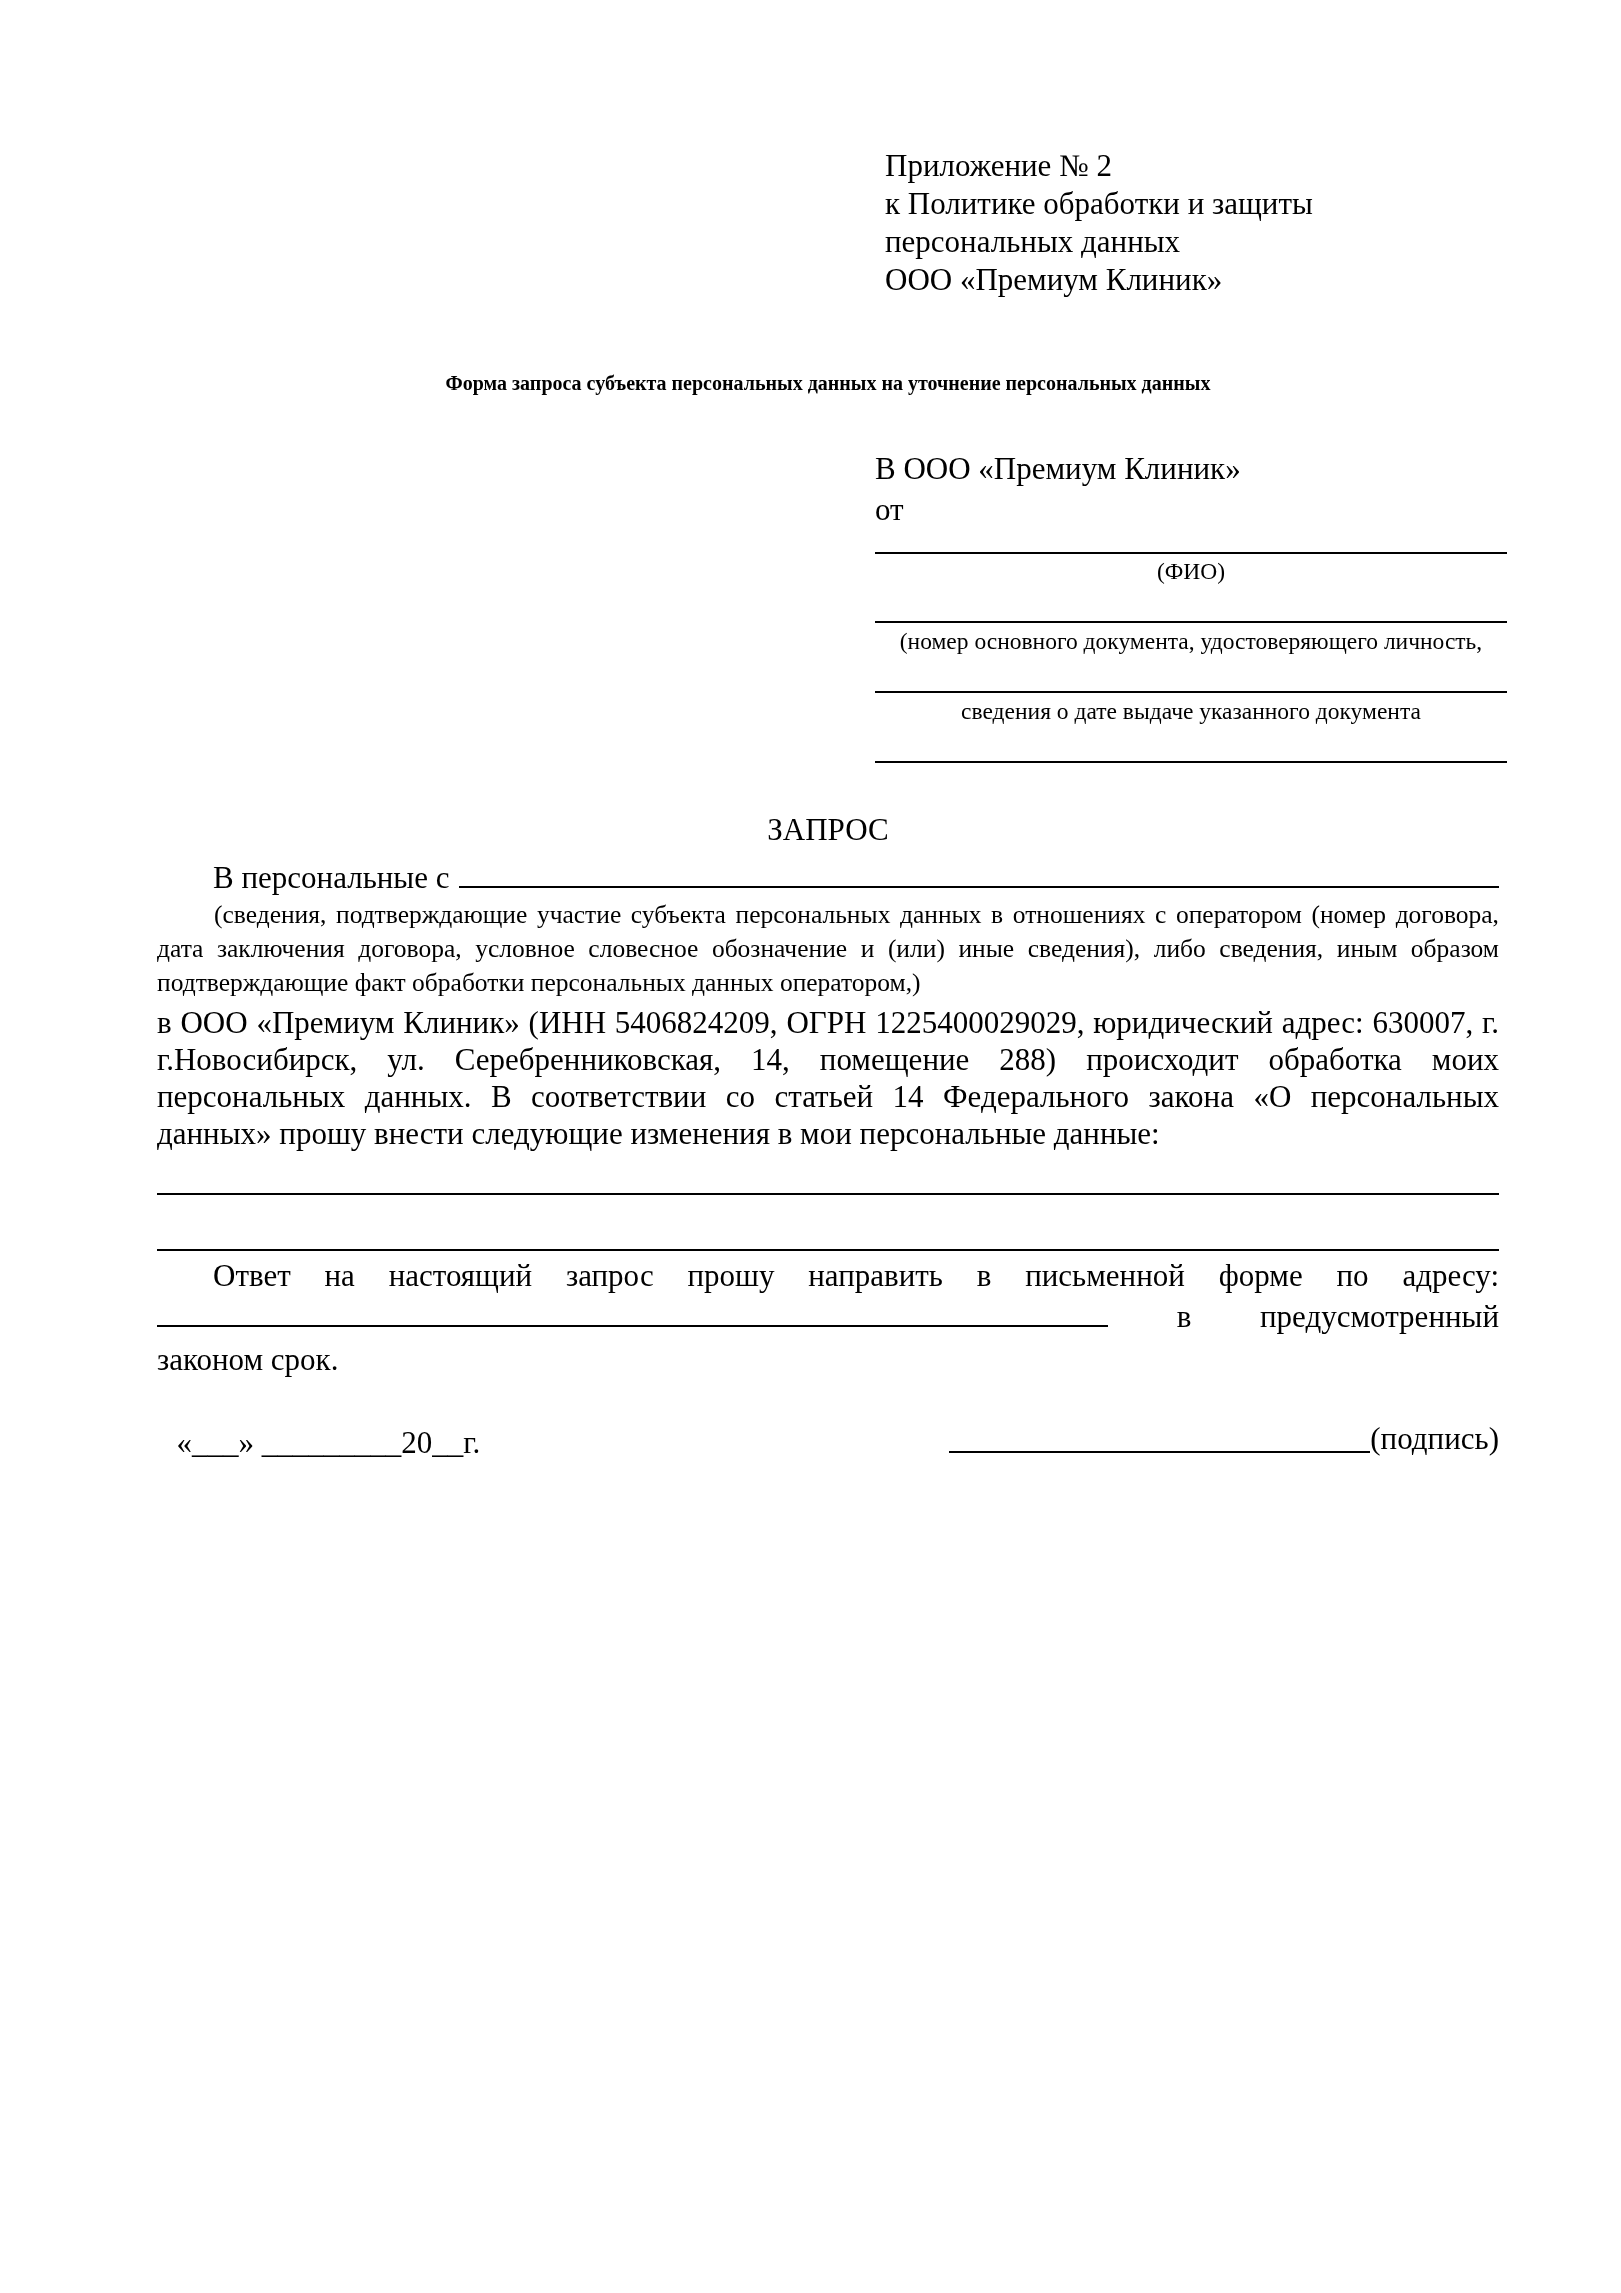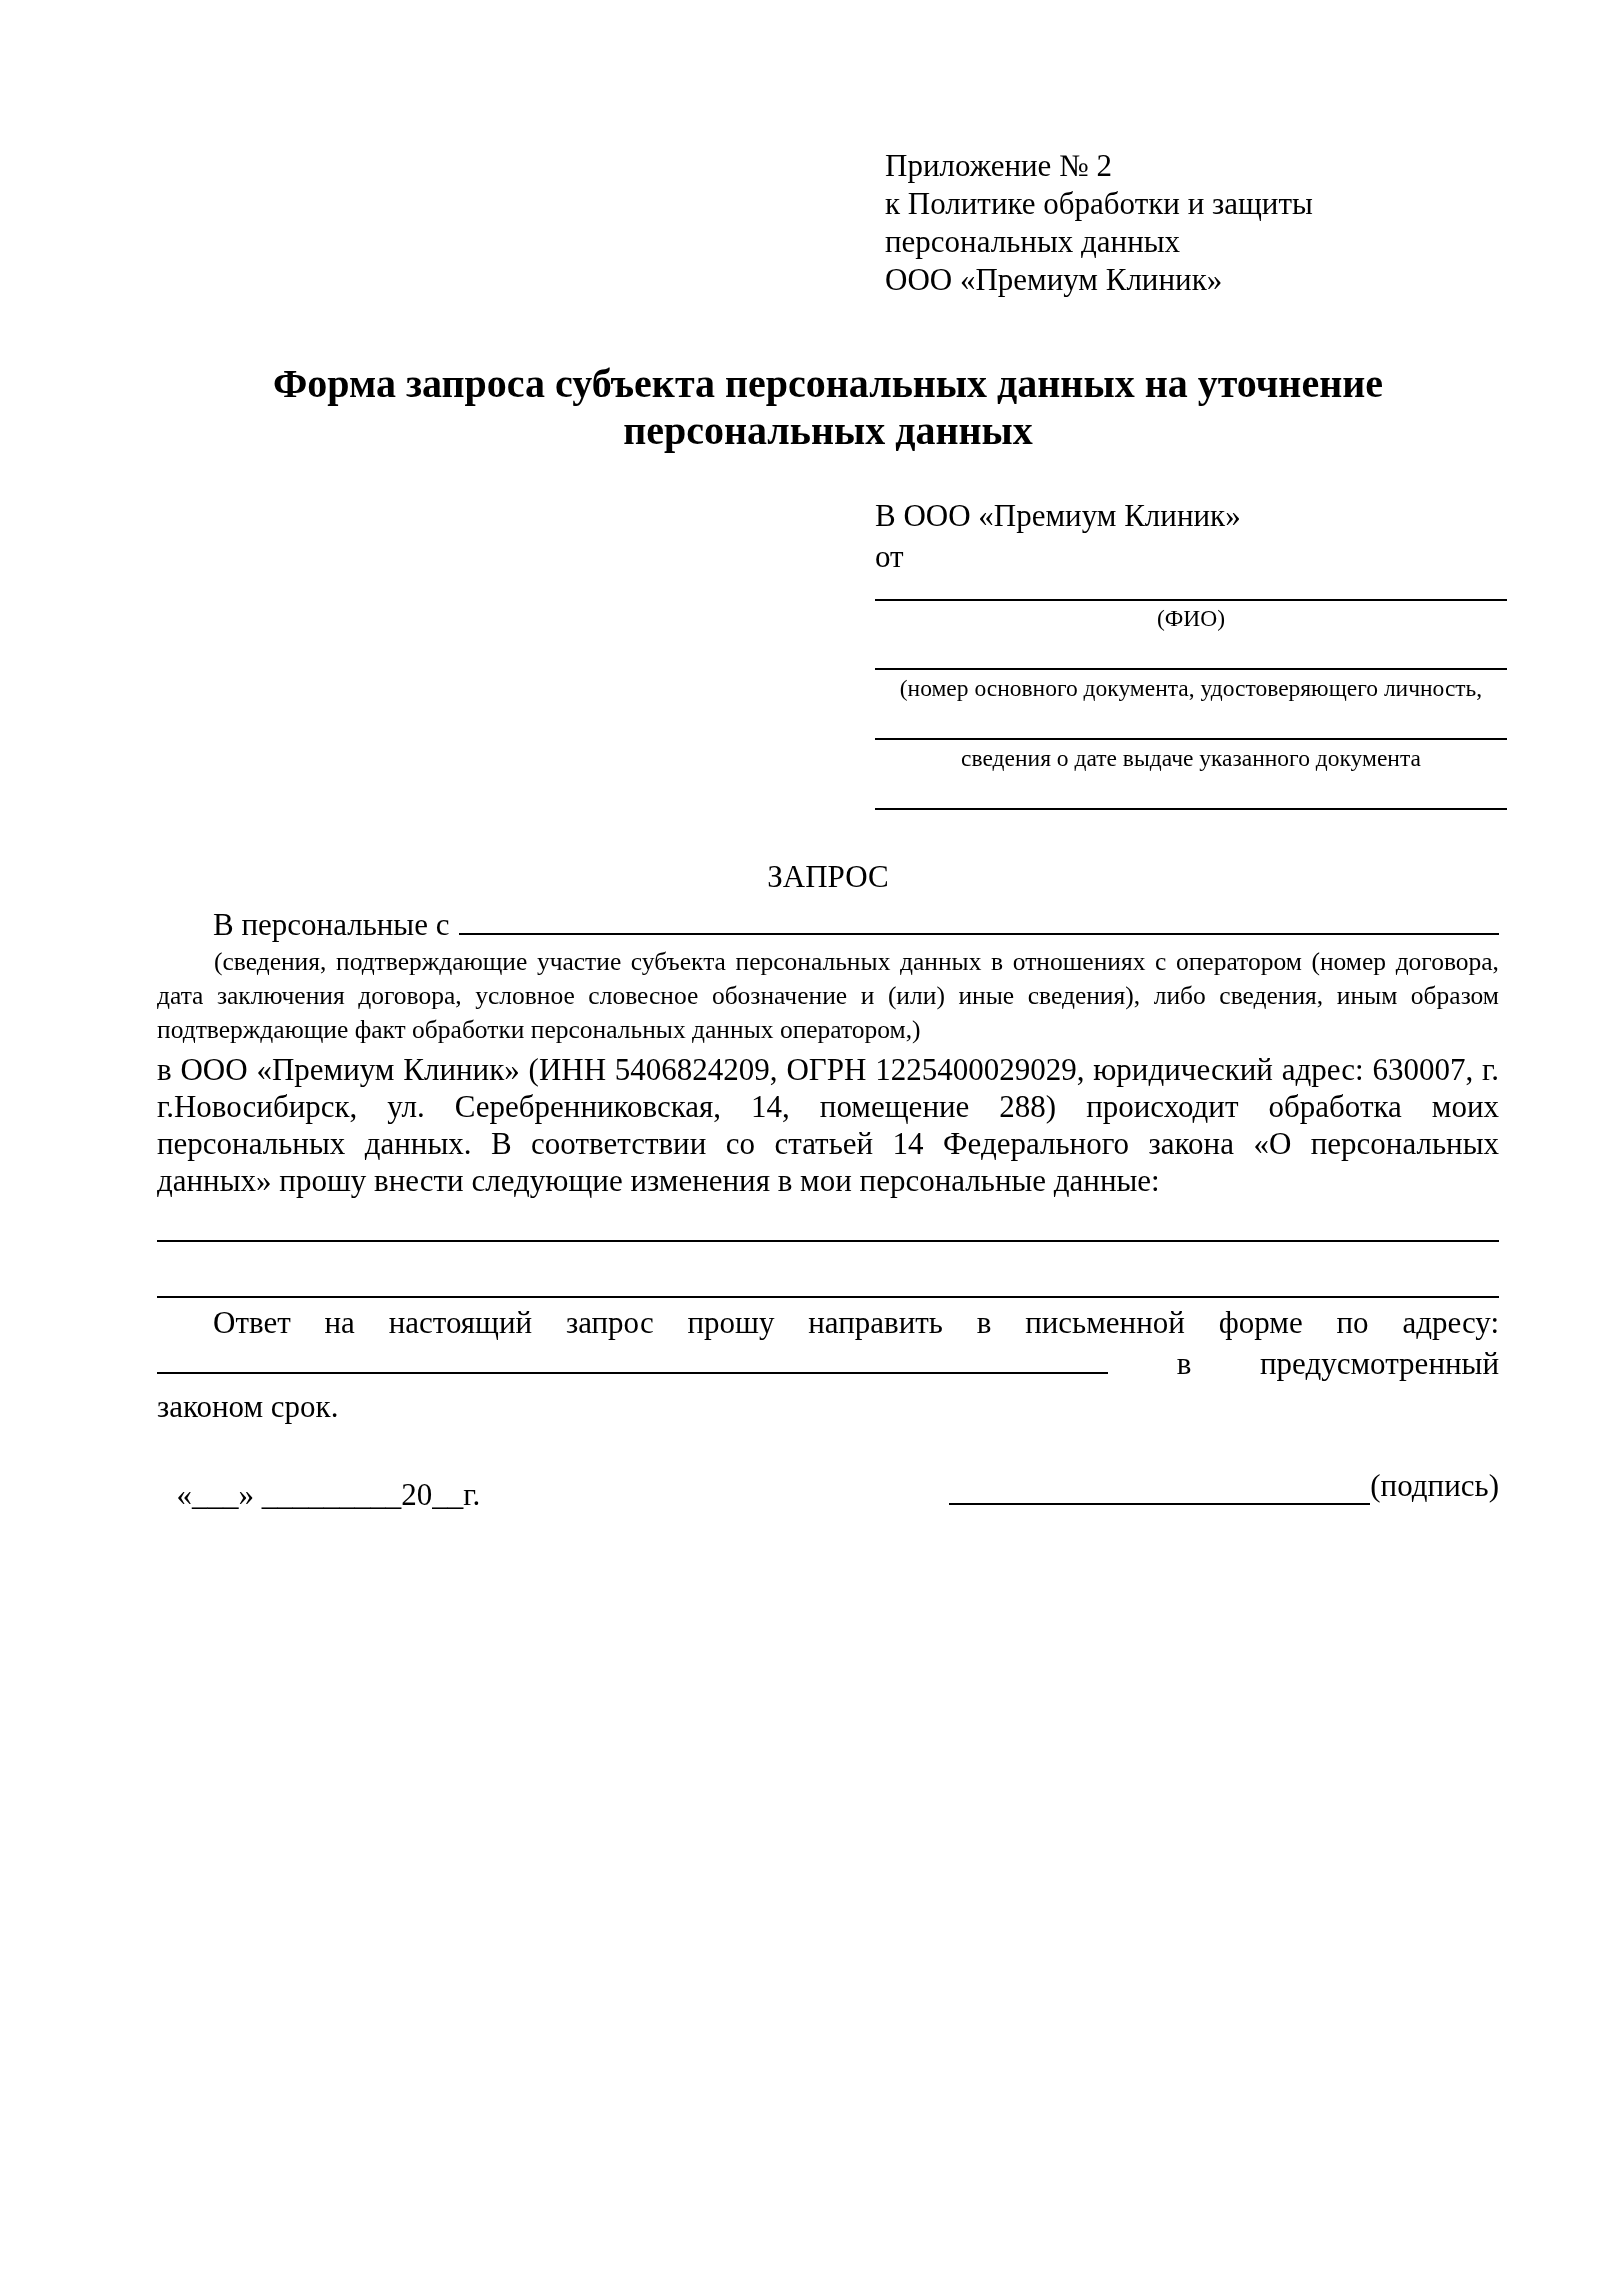--- a/index.html
+++ b/index.html
@@ -22,21 +22,21 @@
   .doc-header {
     margin-left: 728px;
     width: 627px;
     line-height: 38px;
   }
   
   .doc-title {
     margin-top: 61px;
     text-align: center;
     font-weight: bold;
-    font-size: 40px;
+    font-size: 20px;
     line-height: 47px;
     max-width: 1137px;
     margin-left: auto;
     margin-right: auto;
   }
   
   .addressee {
     margin-top: 41px;
     margin-left: 718px;
     width: 632px;
@@ -117,21 +117,21 @@
   .sign-row {
     margin-top: 41px;
     display: flex;
     align-items: baseline;
     justify-content: space-between;
     line-height: 39px;
     gap: 20px;
   }
   .sign-group {
     display: flex;
-    align-items: flex-end;
+    align-items: center;
   }
   .sign-group .line {
     width: 421px;
     border-bottom: 2.9px solid #000;
     height: 29px;
   }
   .date-field { padding-left: 19.6px; }
 </style>
 </head>
 <body>

